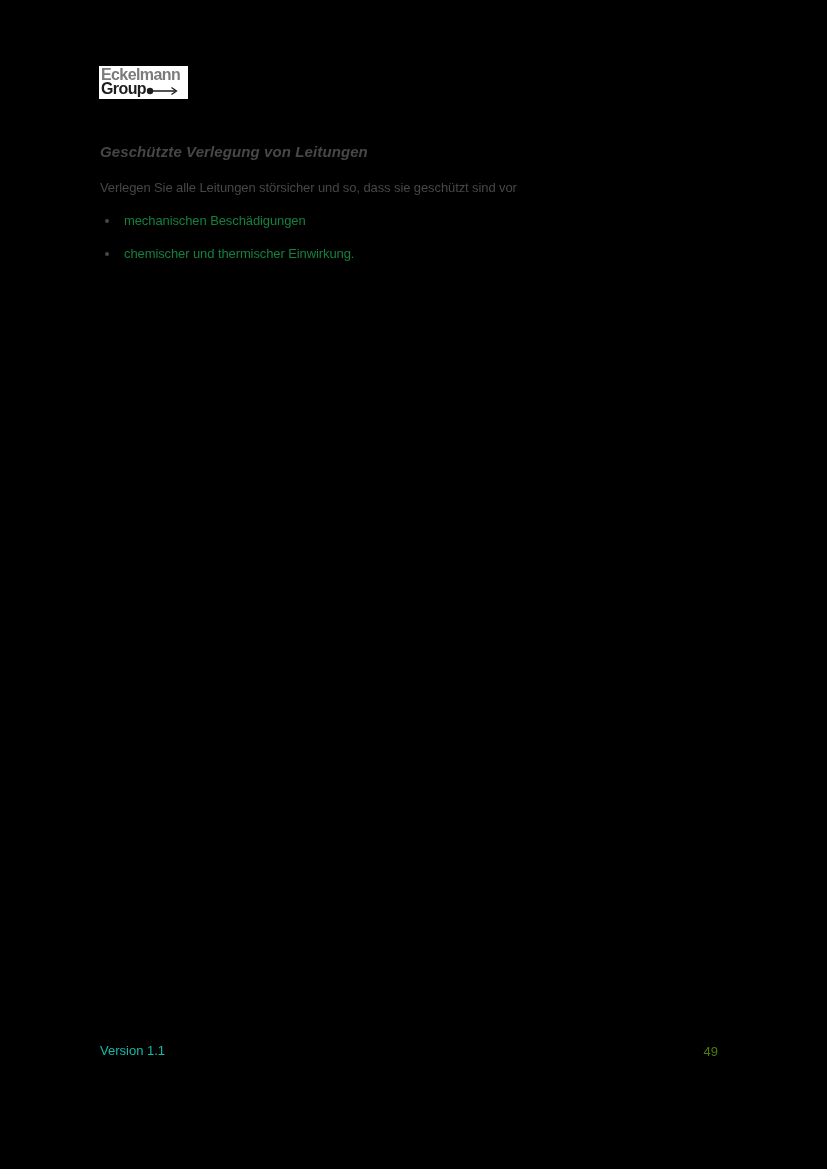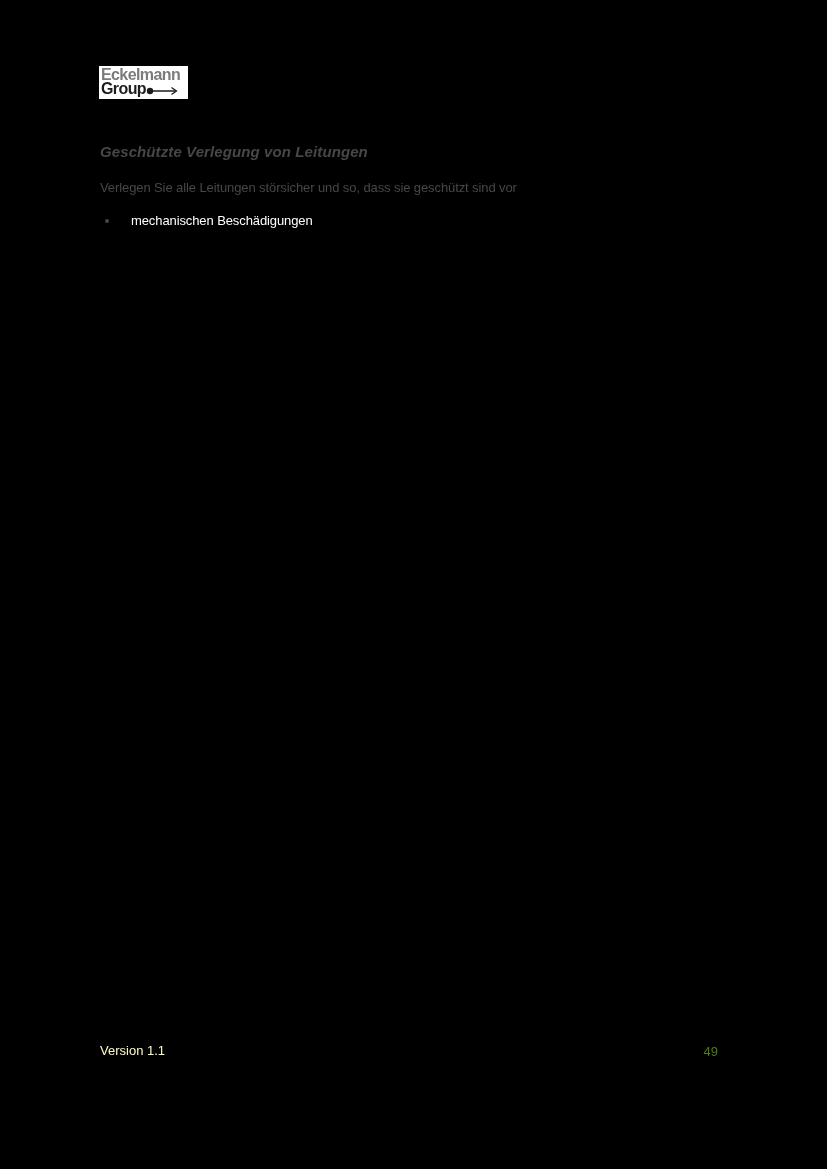--- a/index.html
+++ b/index.html
@@ -82,34 +82,34 @@
     height: 33px;
   }
   .bullet-dot {
     flex: 0 0 auto;
     width: 4px; height: 4px;
     border-radius: 50%;
     background: #474747;
     margin: 5px 0 0 5px;
   }
   .bullet-text {
-    margin-left: 22px;
+    margin-left: 15px;
     font-size: 13px;
     letter-spacing: -0.1px;
-    color: #ffffff;
+    color: #15803d;
     line-height: 14px;
     white-space: nowrap;
   }
 
   
   .footer-version {
     position: absolute;
     left: 100px; top: 1043px;
     font-size: 13px;
-    color: #fef9c3;
+    color: #14b8a6;
     white-space: nowrap;
   }
   .footer-page {
     position: absolute;
     right: 109px; top: 1044px;
     font-size: 13px;
     color: #4d7c0f;
     text-align: right;
     white-space: nowrap;
   }
@@ -135,18 +135,22 @@
 
   <div class="heading">Geschützte Verlegung von Leitungen</div>
 
   <div class="intro">Verlegen Sie alle Leitungen störsicher und so, dass sie geschützt sind vor</div>
 
   <ul class="bullet-list">
     <li>
       <span class="bullet-dot"></span>
       <span class="bullet-text">mechanischen Beschädigungen</span>
     </li>
+    <li>
+      <span class="bullet-dot"></span>
+      <span class="bullet-text">chemischer und thermischer Einwirkung.</span>
+    </li>
   </ul>
 
   <div class="footer-version">Version 1.1</div>
   <div class="footer-page">49</div>
 
 </div>
 
 </body></html>

